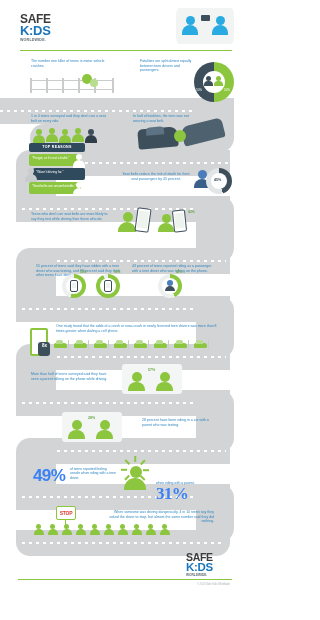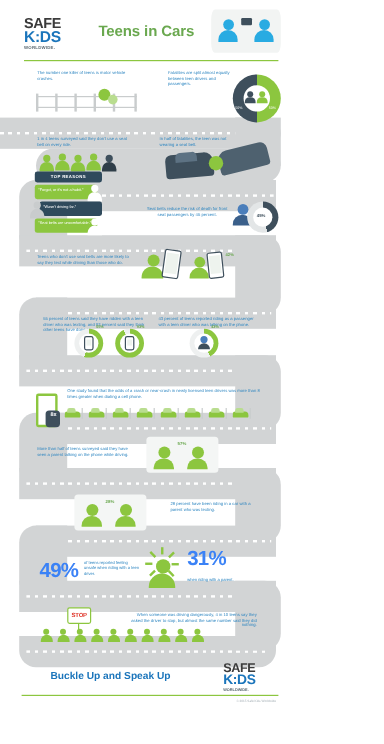--- a/index.html
+++ b/index.html
@@ -89,21 +89,20 @@
 <body>
 
 <div id="page">
 
   <div class="header">
     <div class="logo">
       <div class="l1">SAFE</div>
       <div class="l2">K:DS</div>
       <div class="l3">WORLDWIDE.</div>
     </div>
-    <div class="title">Teens in Cars</div>
     <div class="headicons">
       <div class="person" style="left:6px;top:8px;width:16px;height:19px;">
         <div class="head" style="left:4px;width:9px;height:9px;background:#29abe2;"></div>
         <div class="body" style="top:9px;width:16px;height:10px;border-radius:8px 8px 0 0;background:#29abe2;"></div>
       </div>
       <div style="position:absolute;left:25px;top:7px;width:9px;height:6px;background:#3e4f5c;border-radius:1px;"></div>
       <div class="person" style="left:36px;top:8px;width:16px;height:19px;">
         <div class="head" style="left:4px;width:9px;height:9px;background:#29abe2;"></div>
         <div class="body" style="top:9px;width:16px;height:10px;border-radius:8px 8px 0 0;background:#29abe2;"></div>
       </div>
@@ -361,21 +360,21 @@
     <span style="transform:translate(-50%,-50%) rotate(180deg) translateY(-14px);"></span>
     <span style="transform:translate(-50%,-50%) rotate(225deg) translateY(-14px);"></span>
     <span style="transform:translate(-50%,-50%) rotate(270deg) translateY(-14px);"></span>
     <span style="transform:translate(-50%,-50%) rotate(315deg) translateY(-14px);"></span>
   </div>
   <div class="person" style="left:124px;top:466px;width:22px;height:24px;">
     <div class="head" style="left:6px;width:12px;height:12px;"></div>
     <div class="body" style="top:12px;width:22px;height:12px;border-radius:11px 11px 0 0;"></div>
     </div>
 
-  <div class="bignum" style="left:156px;top:456px;">31%</div>
+  <div class="bignum" style="left:156px;top:484px;font-family:Liberation Serif, serif;">31%</div>
   <div class="tinylbl" style="left:156px;top:481px;width:54px;">when riding with a parent.</div>
 
   <div class="stopsign" style="left:56px;top:506px;">STOP</div>
   <div style="position:absolute;left:65px;top:520px;width:1.4px;height:6px;background:#8cc63f;"></div>
   <div class="tx" style="left:104px;top:510px;width:110px;text-align:right;">When someone was driving dangerously, 4 in 10 teens say they asked the driver to stop, but almost the same number said they did nothing.</div>
 
   <div style="position:absolute;left:34px;top:524px;width:156px;height:12px;">
     <div class="person" style="left:0;top:0;width:10px;height:11px;">
         <div class="head" style="left:2px;width:5px;height:5px;"></div>
         <div class="body" style="top:5px;width:10px;height:6px;"></div>
@@ -411,21 +410,20 @@
     <div class="person" style="left:112px;top:0;width:10px;height:11px;">
         <div class="head" style="left:2px;width:5px;height:5px;"></div>
         <div class="body" style="top:5px;width:10px;height:6px;"></div>
       </div>
     <div class="person" style="left:126px;top:0;width:10px;height:11px;">
         <div class="head" style="left:2px;width:5px;height:5px;"></div>
         <div class="body" style="top:5px;width:10px;height:6px;"></div>
       </div>
   </div>
 
-  <div class="foot1">Buckle Up and Speak Up</div>
   <div class="flogo">
     <div class="l1">SAFE</div>
     <div class="l2">K:DS</div>
     <div class="l3">WORLDWIDE.</div>
   </div>
   <div class="footline"></div>
   <div class="copyright">© 2015 Safe Kids Worldwide</div>
 
 </div>
 

